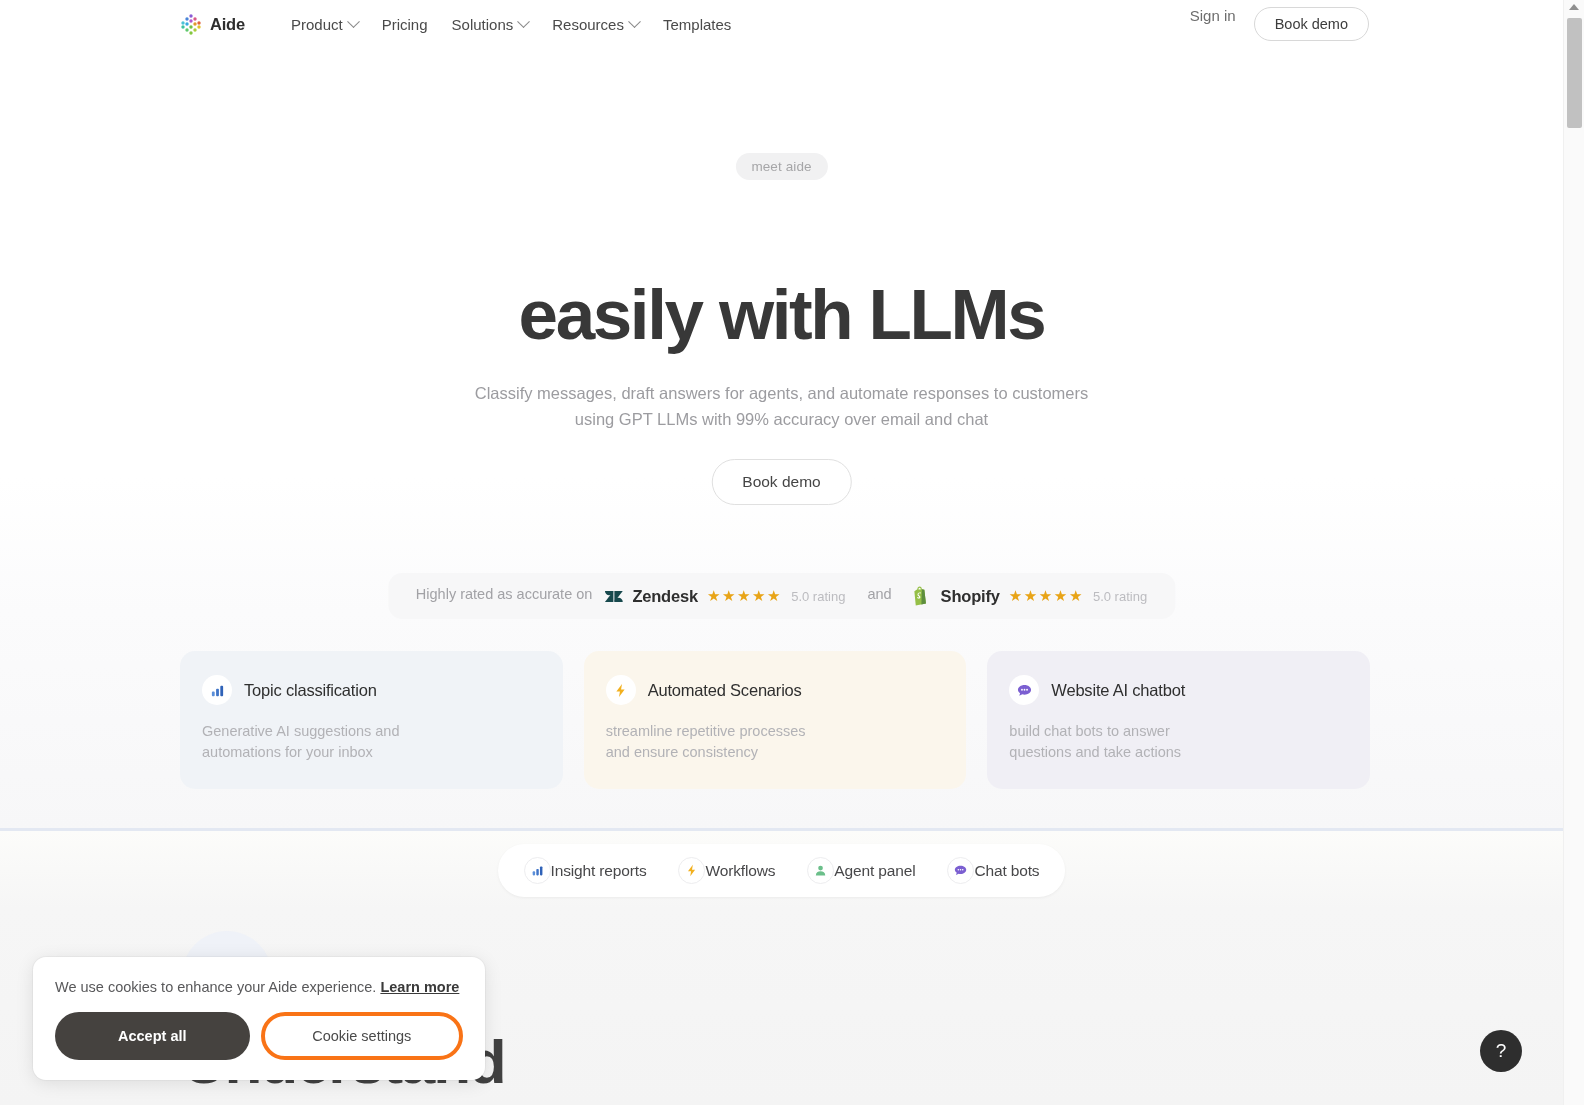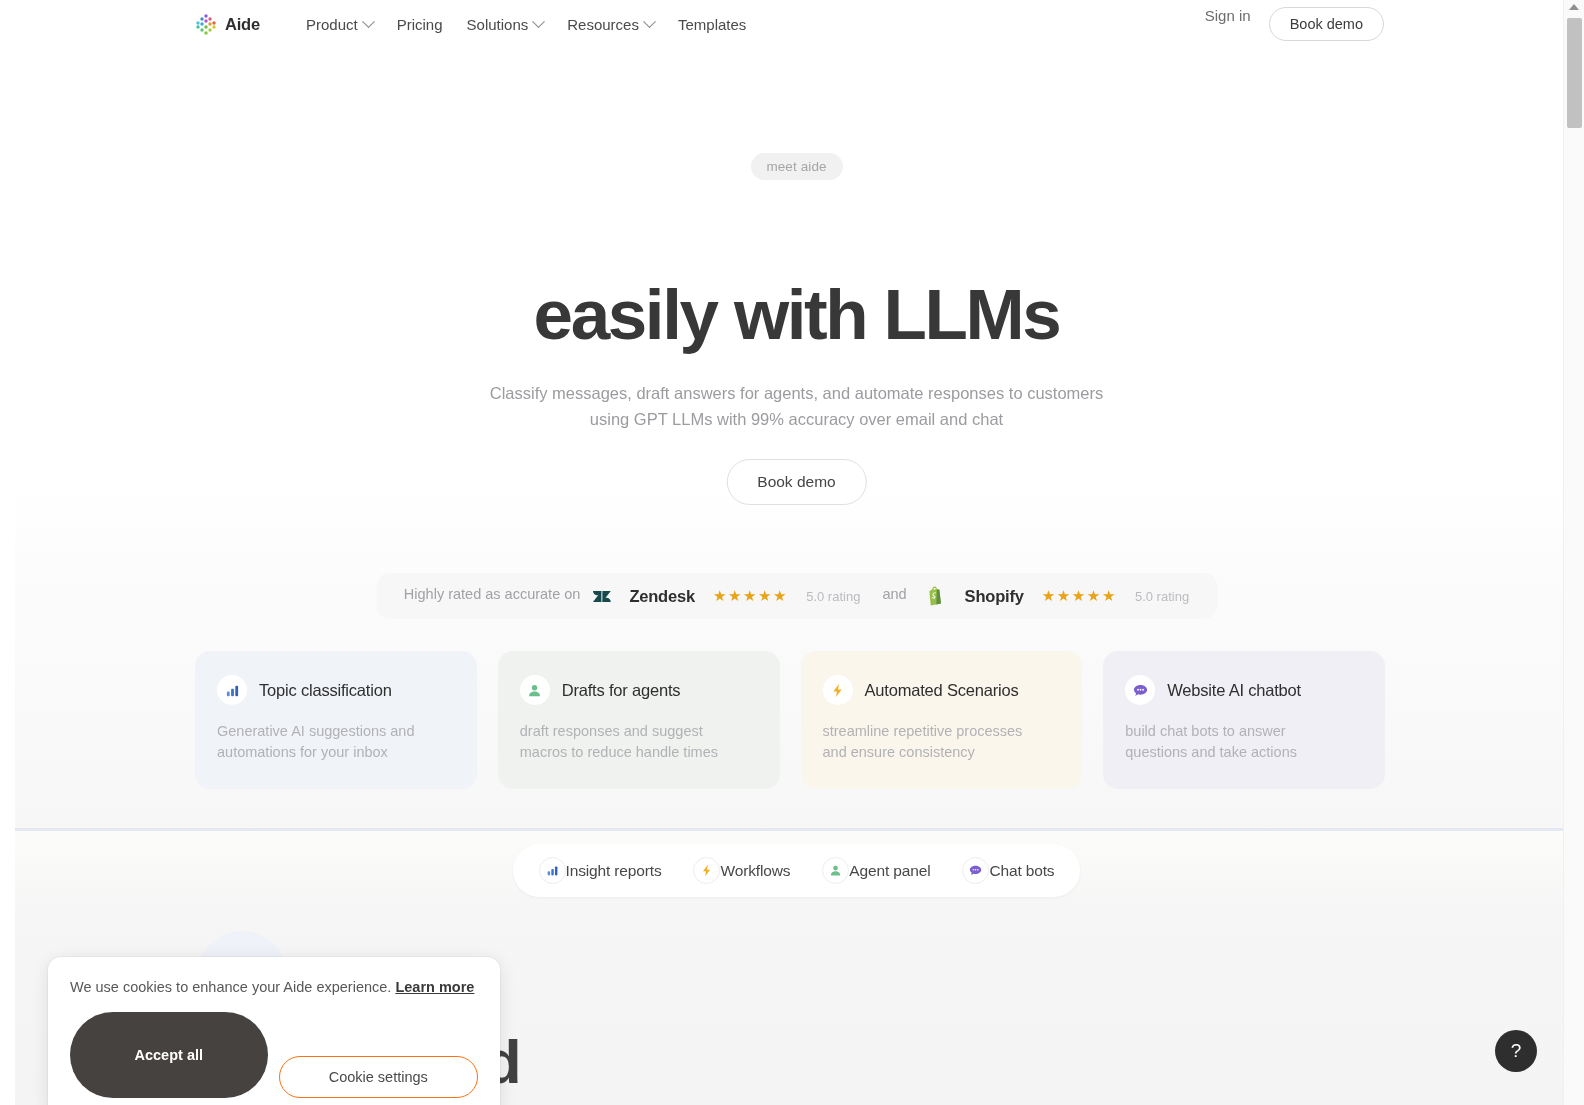--- a/index.html
+++ b/index.html
@@ -17,21 +17,21 @@
   #viewport {
     position: relative;
     width: 1584px;
     height: 1105px;
     overflow: hidden;
   }
 
   
   #page {
     position: absolute;
-    left: 15px; top: 0;
+    left: 0; top: 0;
     width: 1563px;
     height: 1105px;
     background: #a3a3a3;
     overflow: hidden;
   }
 
   
   .nav {
     position: absolute;
     top: 0; left: 0;
@@ -174,21 +174,21 @@
     padding: 13px 28px;
     white-space: nowrap;
   }
   .rating-lead {
     font-size: 14.5px;
     color: #a2a2a6;
   }
   .rating-grp {
     display: flex;
     align-items: center;
-    gap: 18px;
+    gap: 9px;
   }
   .vendor-name {
     font-size: 16.5px;
     font-weight: bold;
     color: #2f2f2f;
     letter-spacing: -.2px;
   }
   .stars {
     color: #e8a417;
     font-size: 15px;
@@ -362,26 +362,25 @@
     border-radius: 999px;
     padding: 12px 0;
     cursor: pointer;
     font-family: inherit;
   }
   .btn-light {
     flex: 1 1 0;
     background: #fff;
     color: #4a4a4a;
     font-size: 14.5px;
-    border: 1px solid #f97316;
+    border: 4px solid #f97316;
     border-radius: 999px;
     padding: 12px 0;
     cursor: pointer;
     font-family: inherit;
-    margin-top: 44px;
   }
 
   
   .fab {
     position: absolute;
     right: 41px; bottom: 33px;
     width: 42px; height: 42px;
     border-radius: 50%;
     background: #2e2e2e;
     color: #fff;
@@ -539,32 +538,20 @@
               <rect x="2" y="9" width="3" height="5" rx="1" fill="#5b8fd9"></rect>
               <rect x="6.5" y="6" width="3" height="8" rx="1" fill="#3f74c7"></rect>
               <rect x="11" y="3" width="3" height="11" rx="1" fill="#2f62b8"></rect>
             </svg>
           </span>
           <span class="card-title">Topic classification</span>
         </div>
         <div class="card-desc">Generative AI suggestions and automations for your inbox</div>
       </div>
 
-      <div class="card c1">
-        <div class="card-head">
-          <span class="icon-circle">
-            <svg viewBox="0 0 16 16" width="15" height="15" aria-hidden="true">
-              <circle cx="8" cy="5" r="2.9" fill="#6bbf8a"></circle>
-              <path d="M2.2 14 C2.2 10.6 4.8 9 8 9 C11.2 9 13.8 10.6 13.8 14 Z" fill="#6bbf8a"></path>
-            </svg>
-          </span>
-          <span class="card-title">Drafts for agents</span>
-        </div>
-        <div class="card-desc">draft responses and suggest macros to reduce handle times</div>
-      </div>
 
       <div class="card c2">
         <div class="card-head">
           <span class="icon-circle">
             <svg viewBox="0 0 16 16" width="15" height="15" aria-hidden="true">
               <path d="M9.6 1 L3.6 9 H7.4 L6.4 15 L12.4 7 H8.6 Z" fill="#f2b01e"></path>
             </svg>
           </span>
           <span class="card-title">Automated Scenarios</span>
         </div>

